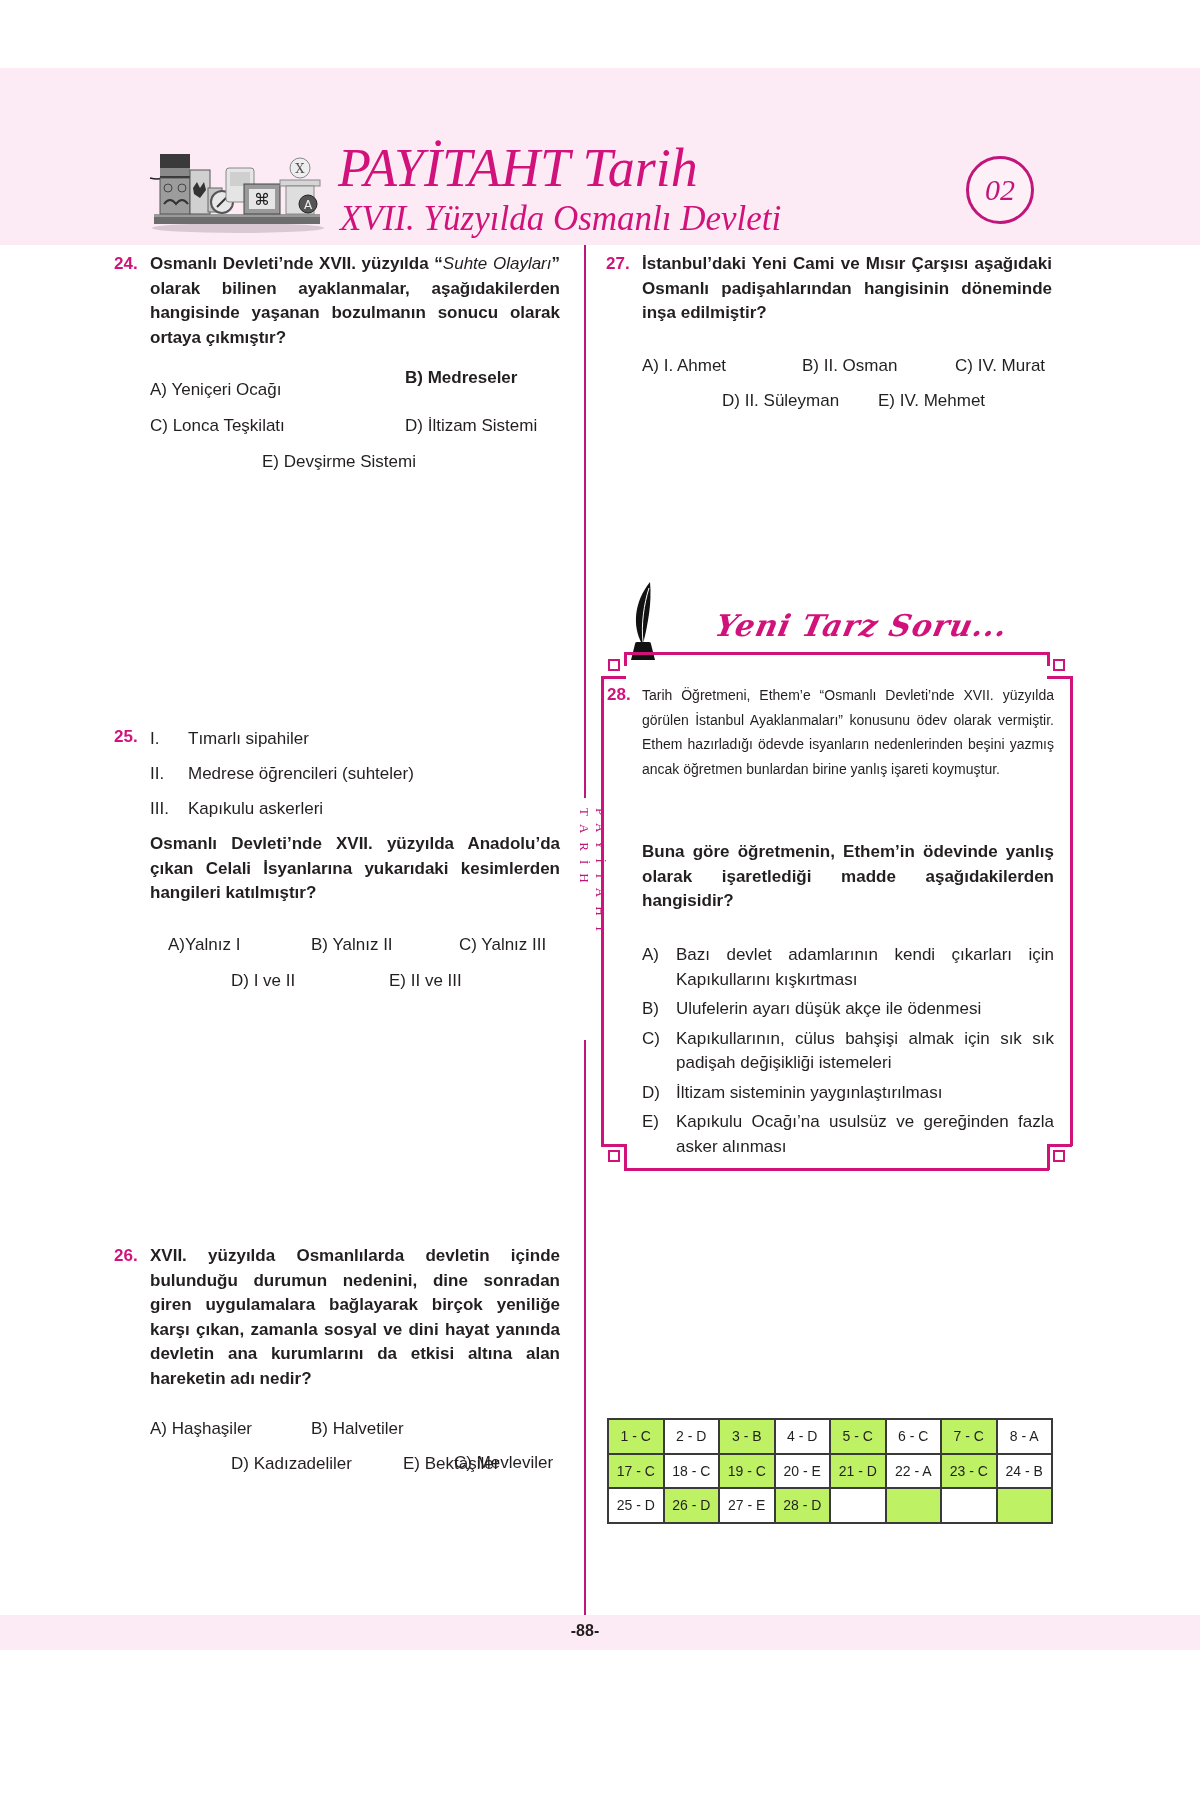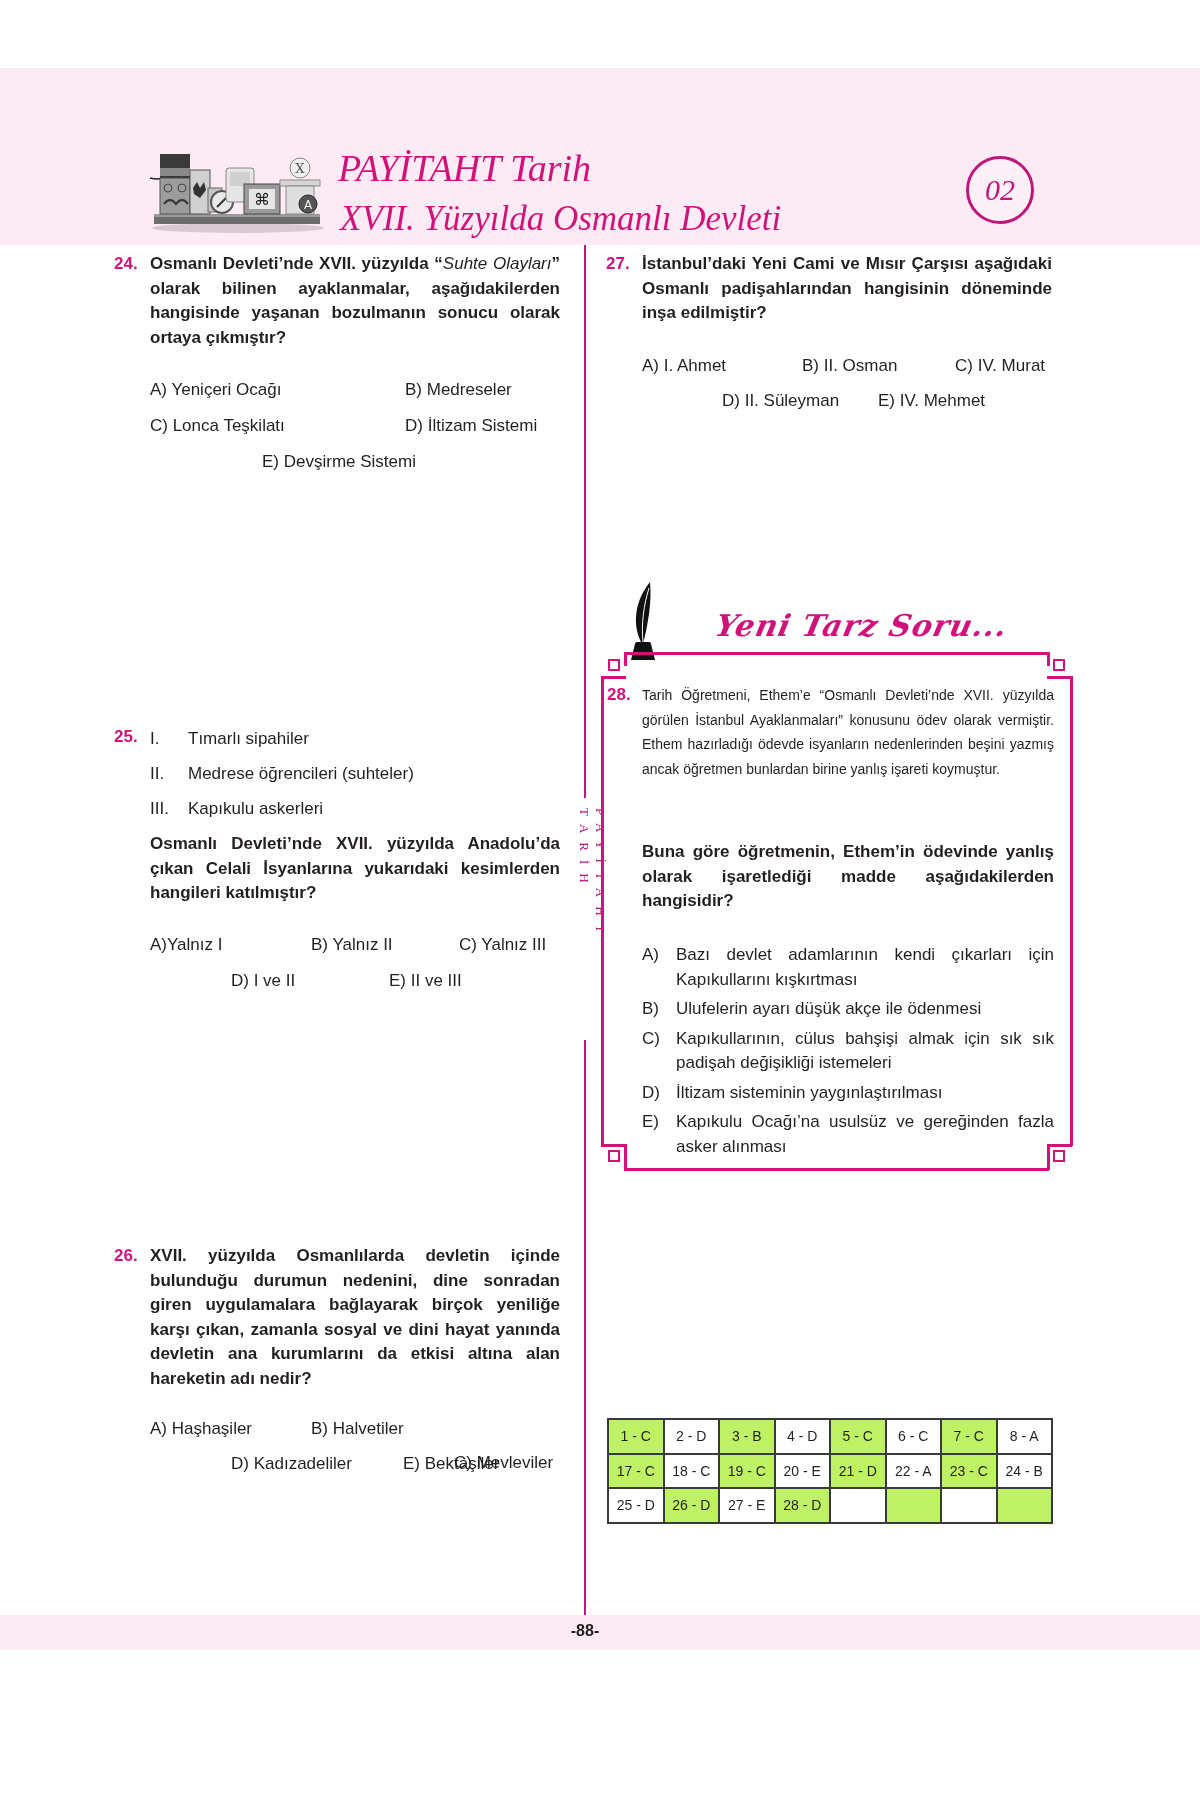--- a/index.html
+++ b/index.html
@@ -63,37 +63,37 @@
 
     <circle cx="152" cy="20" r="10" fill="#eeeeee" stroke="#888"></circle>
     <text x="152" y="25" font-size="13" text-anchor="middle" fill="#555" font-family="DejaVu Serif, serif">X</text>
     <rect x="132" y="32" width="40" height="6" fill="#d6d6d6" stroke="#888"></rect>
     <rect x="138" y="38" width="28" height="28" fill="#dedede" stroke="#888"></rect>
     <circle cx="160" cy="56" r="9" fill="#555" stroke="#222"></circle>
     <text x="160" y="61" font-size="12" text-anchor="middle" fill="#eee" font-family="DejaVu Sans, sans-serif">A</text>
   </svg>
 </div>
 
-<div class="abs title" style="left:338px;top:140px;font-size:38px;line-height:56px;">PAYİTAHT Tarih</div>
+<div class="abs title" style="left:338px;top:140px;font-size:54px;line-height:56px;">PAYİTAHT Tarih</div>
 <div class="abs title" style="left:340px;top:198px;font-size:35px;line-height:42px;">XVII. Yüzyılda Osmanlı Devleti</div>
 
 <div class="abs badge" style="left:966px;top:156px;width:68px;height:68px;">
   <span>02</span>
 </div>
 
 <div class="abs divider" style="left:584px;top:245px;height:553px;"></div>
 <div class="abs vtext" style="left:576px;top:808px;height:214px;">PAYİTAHT TARİH</div>
 <div class="abs divider" style="left:584px;top:1040px;height:575px;"></div>
 
 <div class="abs" style="left:114px;top:252px;width:446px;">
   <span class="abs qnum" style="left:0;top:0;line-height:24.5px;">24.</span>
   <div class="abs q qb" style="left:36px;top:0;width:410px;"><span>Osmanlı Devleti’nde XVII. yüzyılda “</span><i style="font-weight:normal;">Suhte Olayları</i><span>” olarak bilinen ayaklanmalar, aşağıdakilerden hangisinde yaşanan bozulmanın sonucu olarak ortaya çıkmıştır?</span></div>
 </div>
 <div class="abs opt" style="left:150px;top:380px;">A) Yeniçeri Ocağı</div>
-<div class="abs opt" style="left:405px;top:380px;">B) Medreseler</div>
+<div class="abs opt" style="left:405px;top:368px;font-weight:bold;">B) Medreseler</div>
 <div class="abs opt" style="left:150px;top:416px;">C) Lonca Teşkilatı</div>
 <div class="abs opt" style="left:405px;top:416px;">D) İltizam Sistemi</div>
 <div class="abs opt" style="left:262px;top:452px;">E) Devşirme Sistemi</div>
 
 <div class="abs" style="left:606px;top:252px;width:446px;">
   <span class="abs qnum" style="left:0;top:0;line-height:24.5px;">27.</span>
   <div class="abs q qb" style="left:36px;top:0;width:410px;">İstanbul’daki Yeni Cami ve Mısır Çarşısı aşağıdaki Osmanlı padişahlarından hangisinin döneminde inşa edilmiştir?</div>
 </div>
 <div class="abs opt" style="left:642px;top:356px;">A) I. Ahmet</div>
 <div class="abs opt" style="left:802px;top:356px;">B) II. Osman</div>
@@ -104,21 +104,21 @@
 <div class="abs" style="left:114px;top:727px;width:446px;height:270px;">
   <span class="abs qnum" style="left:0;top:0;">25.</span>
   <span class="abs q" style="left:36px;top:0;">I.</span>
   <span class="abs q" style="left:74px;top:0;">Tımarlı sipahiler</span>
   <span class="abs q" style="left:36px;top:35px;">II.</span>
   <span class="abs q" style="left:74px;top:35px;">Medrese öğrencileri (suhteler)</span>
   <span class="abs q" style="left:36px;top:70px;">III.</span>
   <span class="abs q" style="left:74px;top:70px;">Kapıkulu askerleri</span>
   <div class="abs q qb" style="left:36px;top:105px;width:410px;">Osmanlı Devleti’nde XVII. yüzyılda Anadolu’da çıkan Celali İsyanlarına yukarıdaki kesimlerden hangileri katılmıştır?</div>
 </div>
-<div class="abs opt" style="left:150px;top:935px;">A)Yalnız I</div>
+<div class="abs opt" style="left:168px;top:935px;">A)Yalnız I</div>
 <div class="abs opt" style="left:311px;top:935px;">B) Yalnız II</div>
 <div class="abs opt" style="left:459px;top:935px;">C) Yalnız III</div>
 <div class="abs opt" style="left:231px;top:971px;">D) I ve II</div>
 <div class="abs opt" style="left:389px;top:971px;">E) II ve III</div>
 
 <div class="abs" style="left:114px;top:1244px;width:446px;">
   <span class="abs qnum" style="left:0;top:0;line-height:24.5px;">26.</span>
   <div class="abs q qb" style="left:36px;top:0;width:410px;">XVII. yüzyılda Osmanlılarda devletin içinde bulunduğu durumun nedenini, dine sonradan giren uygulamalara bağlayarak birçok yeniliğe karşı çıkan, zamanla sosyal ve dini hayat yanında devletin ana kurumlarını da etkisi altına alan hareketin adı nedir?</div>
 </div>
 <div class="abs opt" style="left:150px;top:1419px;">A) Haşhaşiler</div>

